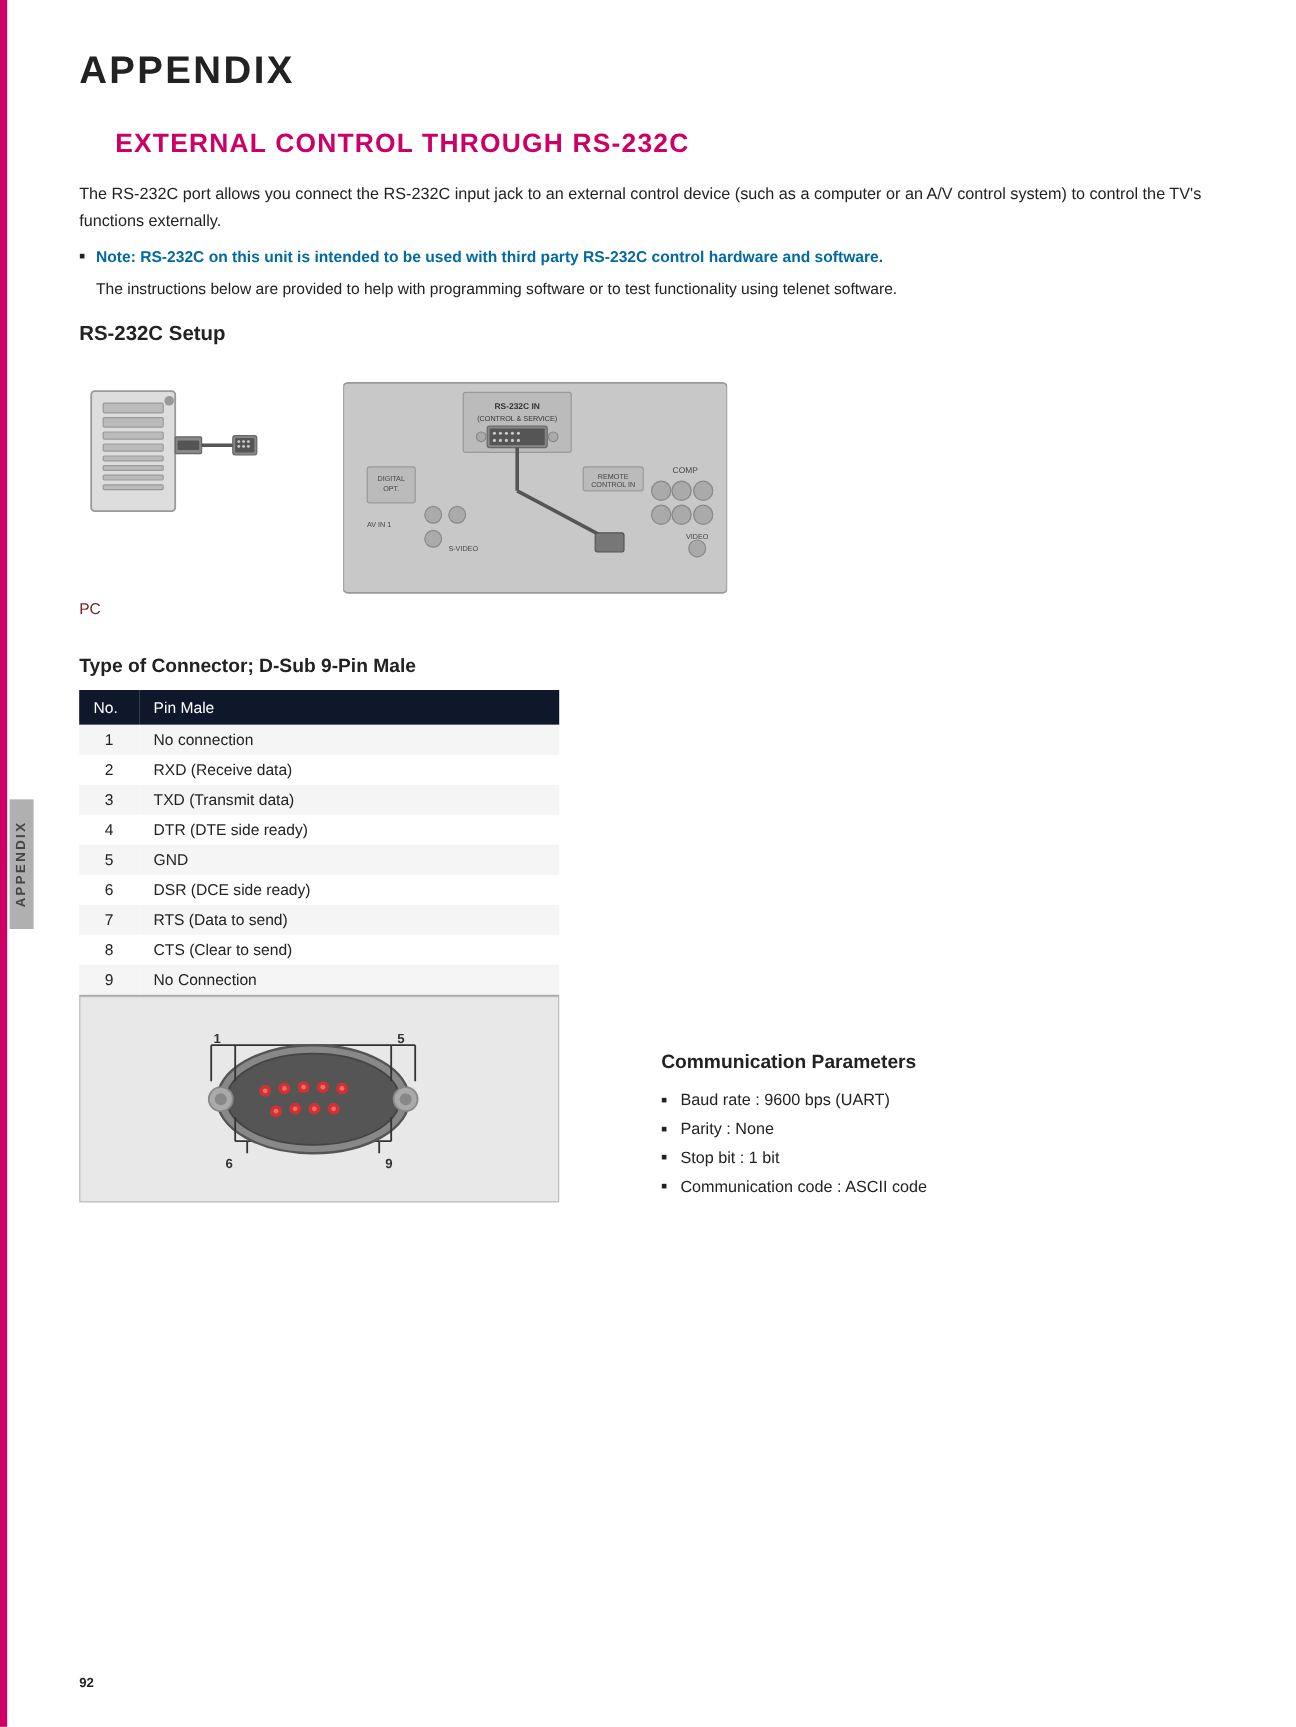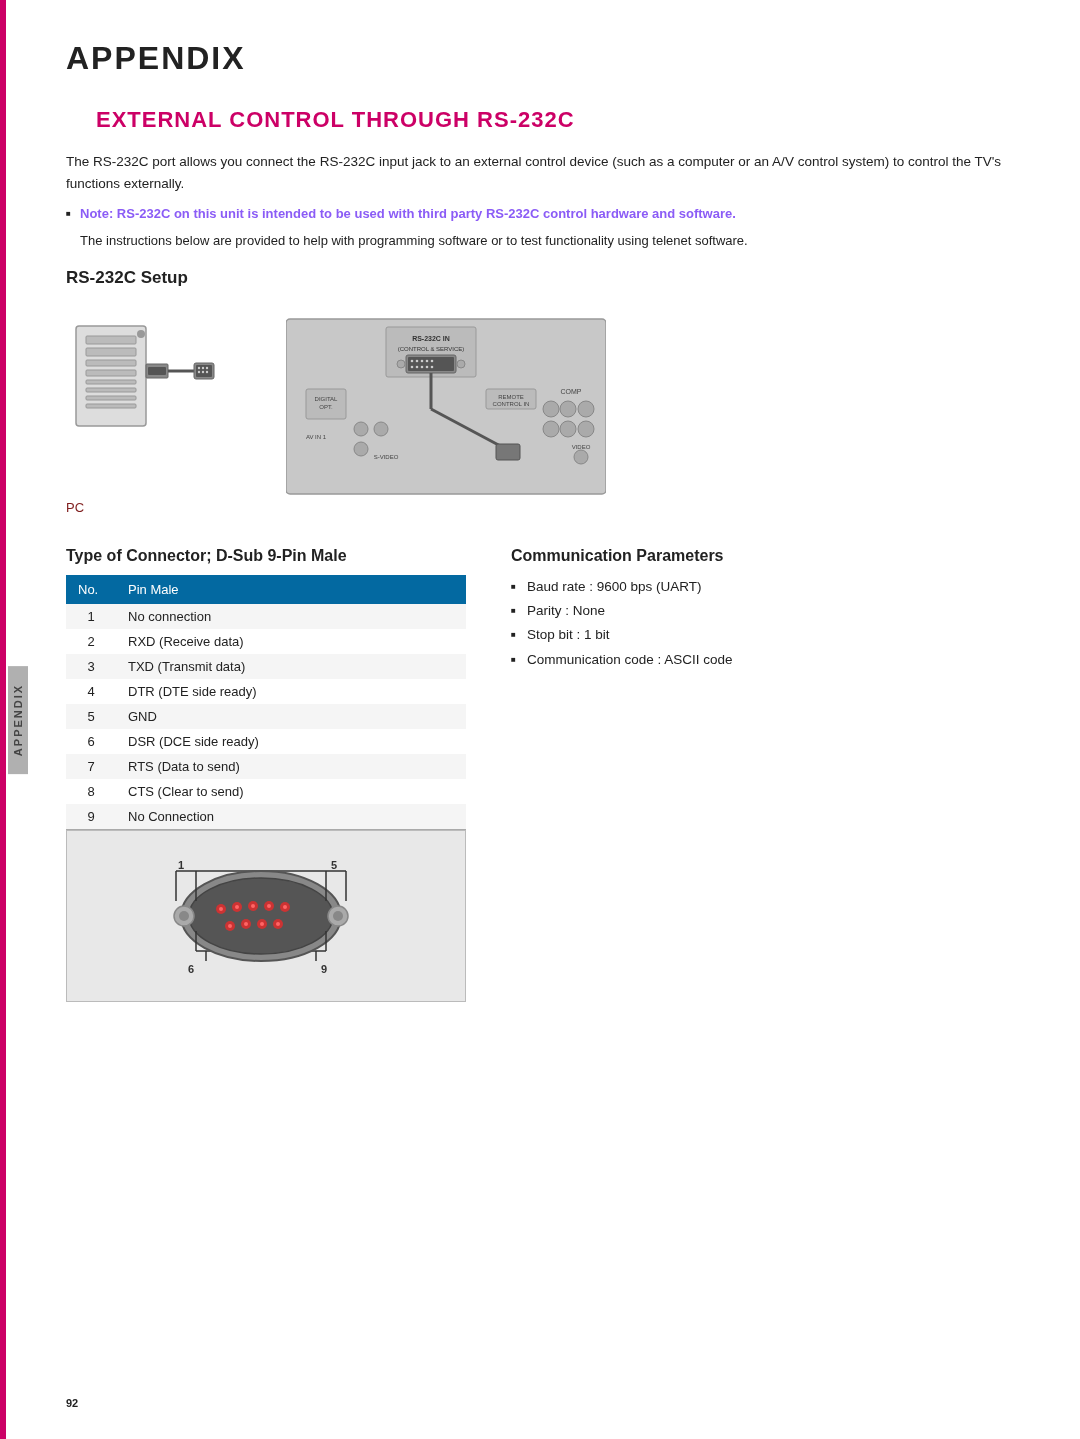--- a/index.html
+++ b/index.html
@@ -82,21 +82,21 @@
     
     .body-text {
       font-size: 13.5px;
       line-height: 1.6;
       color: #222;
       margin-bottom: 10px;
     }
     .note-text {
       font-size: 13px;
       line-height: 1.6;
-      color: #8b5cf6;
+      color: #0369a1;
       margin-bottom: 6px;
       padding-left: 14px;
       position: relative;
     }
     .note-text::before {
       content: '■';
       position: absolute;
       left: 0;
       font-size: 8px;
       top: 4px;
@@ -128,22 +128,23 @@
     .pc-label {
       font-size: 13px;
       color: #7f1d1d;
       margin-top: 4px;
       text-align: center;
     }
 
     
     .connector-section {
       display: flex;
+      gap: 40px;
       margin-top: 10px;
-      align-items: flex-start;
+      align-items: flex-end;
     }
 
     .connector-left {
       flex: 1;
       min-width: 340px;
       max-width: 400px;
     }
     .connector-right {
       flex: 1;
       margin-left: 45px;
@@ -156,21 +157,21 @@
       margin-bottom: 10px;
     }
 
     
     .pin-table {
       width: 100%;
       border-collapse: collapse;
       margin-bottom: 0;
     }
     .pin-table thead tr {
-      background: #0369a1;
+      background: #0f172a;
       color: #fff;
     }
     .pin-table thead th {
       padding: 7px 12px;
       text-align: left;
       font-size: 13px;
       font-weight: normal;
     }
     .pin-table tbody tr {
       border-bottom: none;

